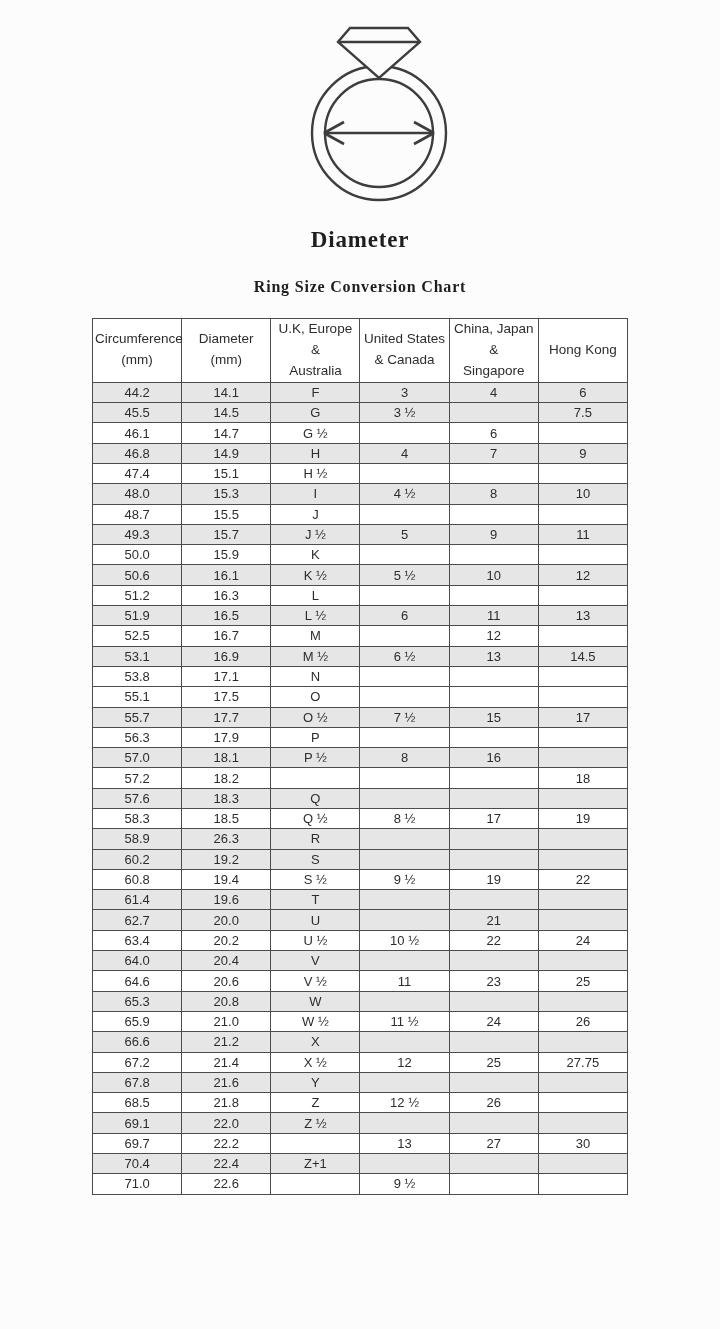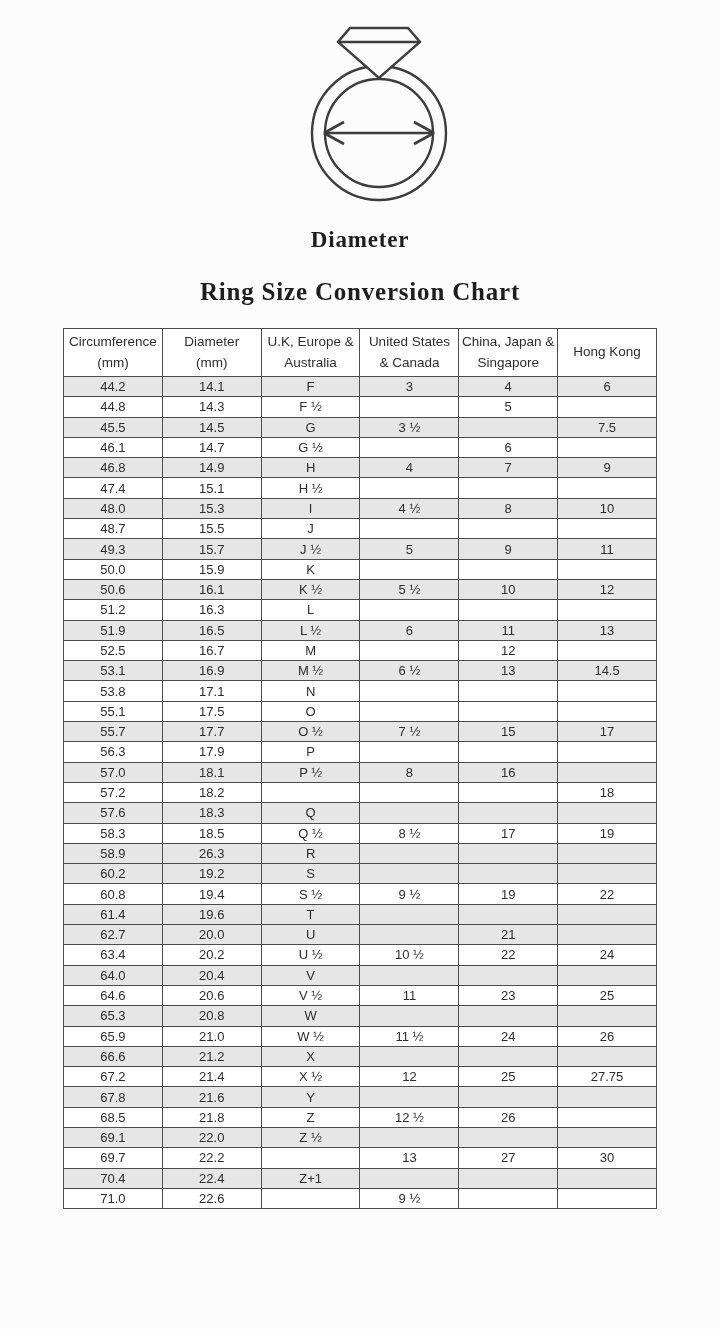--- a/index.html
+++ b/index.html
@@ -27,27 +27,27 @@
     font-weight: bold;
     font-size: 23px;
     letter-spacing: 0.8px;
     color: #1e1e1e;
     margin-top: 22px;
   }
   .title {
     text-align: center;
     font-family: "Liberation Serif", serif;
     font-weight: bold;
-    font-size: 25px;
+    font-size: 16px;
     letter-spacing: 0.8px;
     color: #1e1e1e;
     margin-top: 25px;
   }
   table.ring-table {
-    width: 594px;
+    width: 536px;
     margin: 22px auto 0 auto;
     border-collapse: collapse;
     table-layout: fixed;
     background: #ffffff;
   }
   table.ring-table th,
   table.ring-table td {
     border: 1px solid #4c4c4c;
     text-align: center;
     vertical-align: middle;
@@ -121,28 +121,20 @@
     </thead>
     <tbody>
         <tr class="stripe">
           <td>44.2</td>
           <td>14.1</td>
           <td>F</td>
           <td>3</td>
           <td>4</td>
           <td>6</td>
         </tr>
-        <tr>
-          <td>44.8</td>
-          <td>14.3</td>
-          <td>F ½</td>
-          <td></td>
-          <td>5</td>
-          <td></td>
-        </tr>
         <tr class="stripe">
           <td>45.5</td>
           <td>14.5</td>
           <td>G</td>
           <td>3 ½</td>
           <td></td>
           <td>7.5</td>
         </tr>
         <tr>
           <td>46.1</td>

